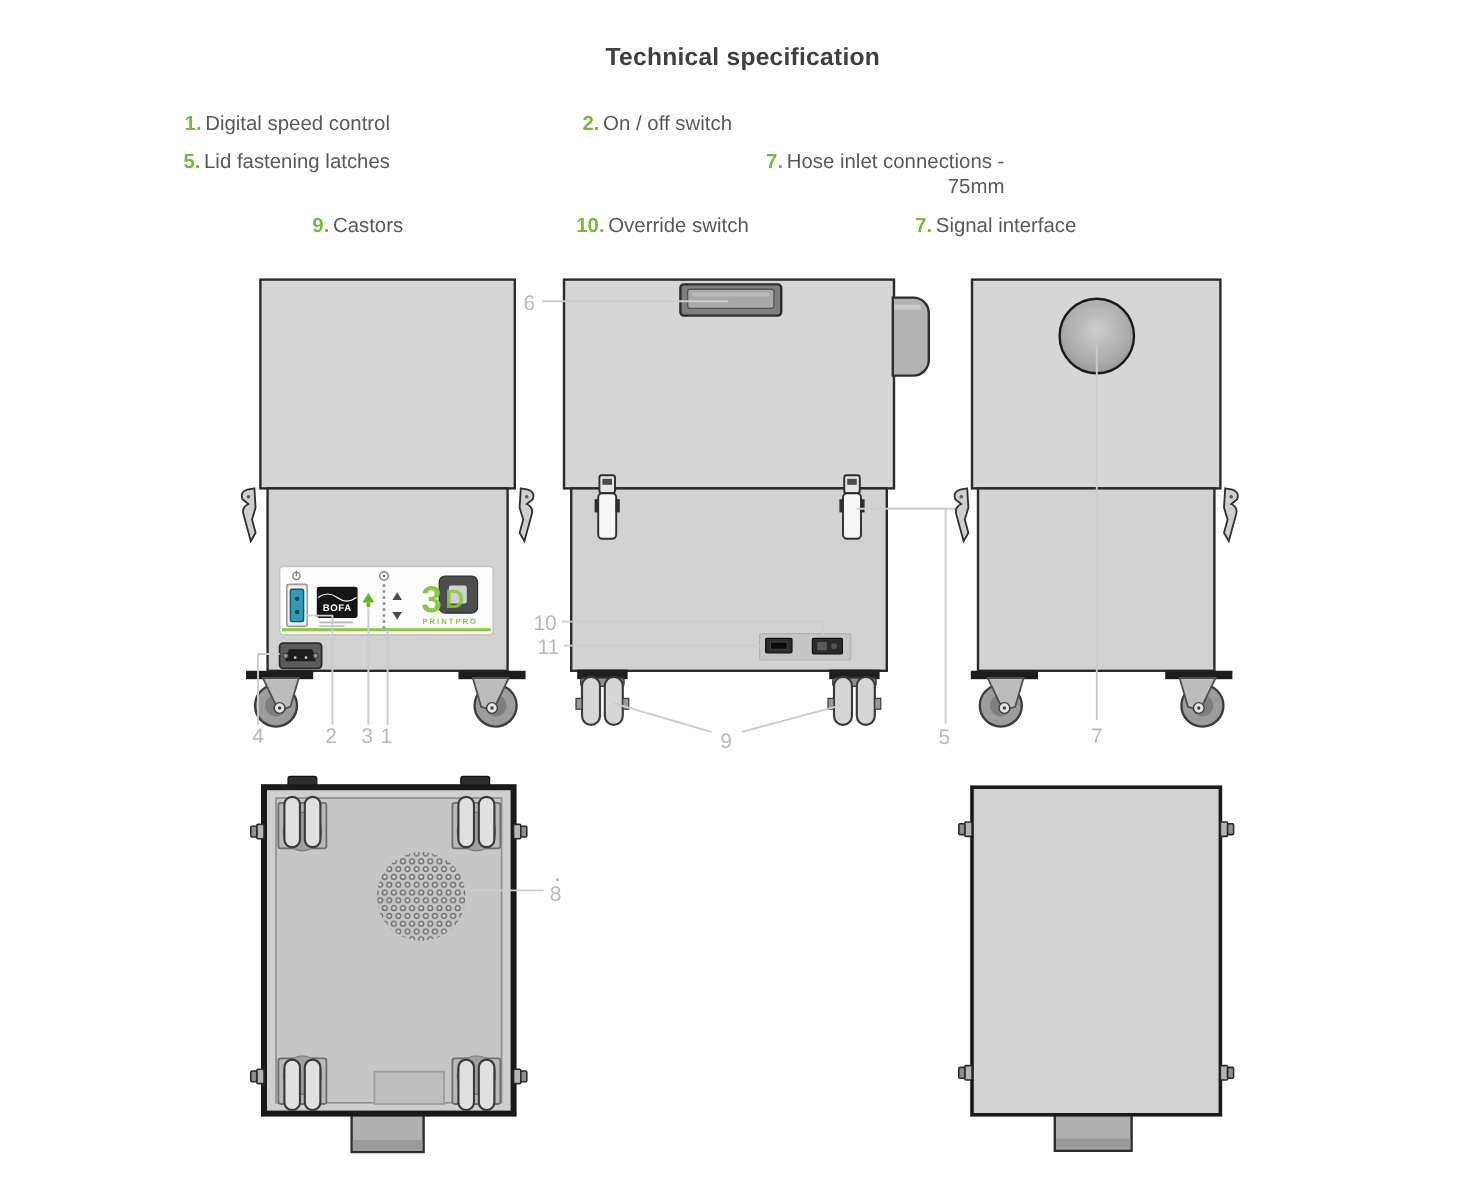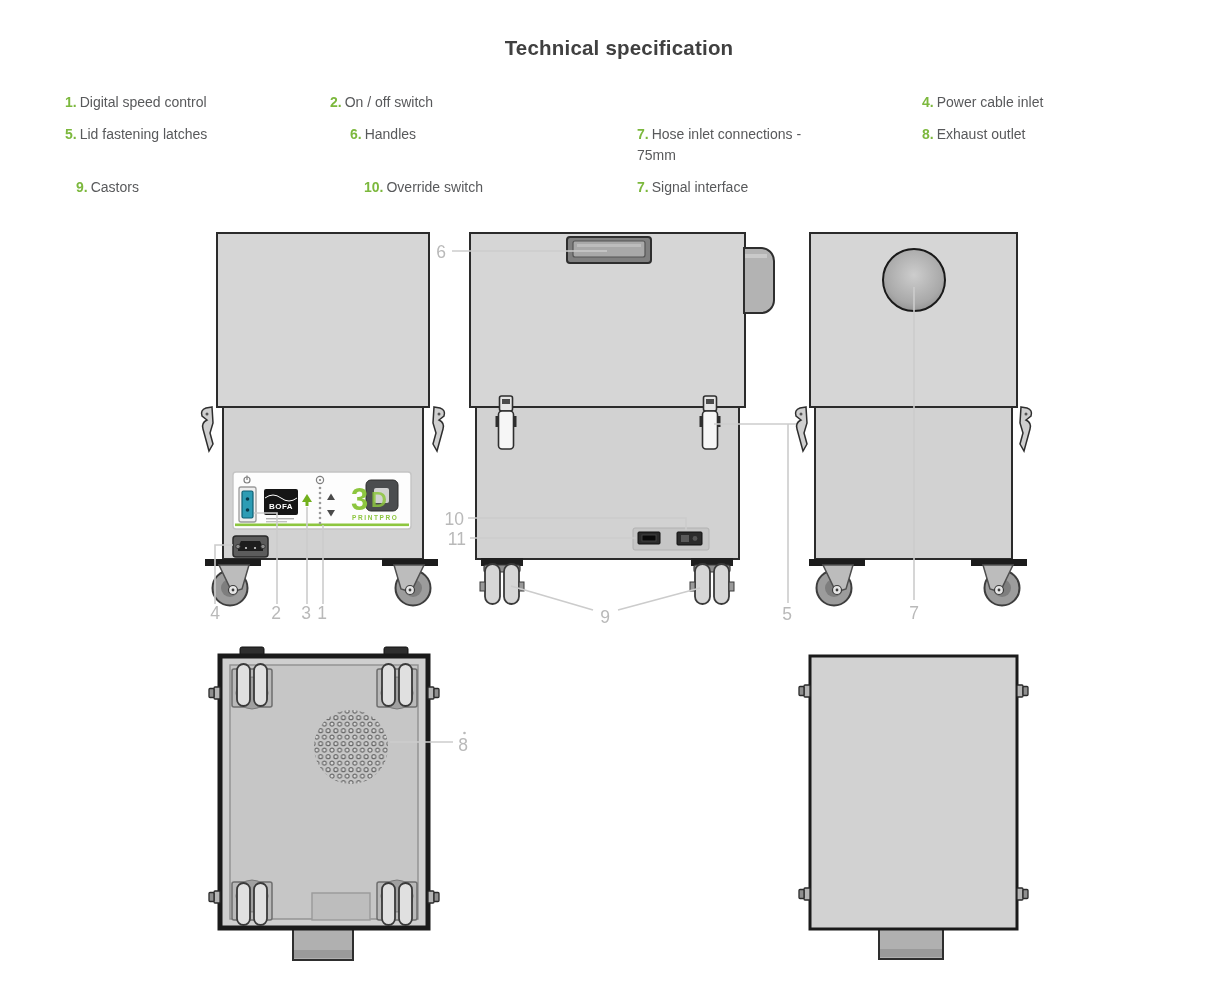--- a/index.html
+++ b/index.html
@@ -5,48 +5,45 @@
   html,body{margin:0;padding:0;background:#ffffff;}
   #page{
     position:relative;width:1206px;height:988px;background:#ffffff;overflow:hidden;
     font-family:"Liberation Sans","DejaVu Sans",sans-serif;
   }
   #title{
     position:absolute;top:36px;left:12px;width:1214px;text-align:center;
     font-size:20.5px;font-weight:700;color:#404040;letter-spacing:.2px;
   }
   .legend-item{
-    position:absolute;width:260px;font-size:14px;line-height:21px;color:#58595b;
+    position:absolute;width:260px;font-size:17px;line-height:21px;color:#58595b;text-align:right;
   }
   .legend-item .num{color:#7cb83d;font-weight:700;margin-right:3px;}
   .li-w{width:200px;}
   
-  .p-1{left:65px;top:92px;}  .p-2{left:330px;top:92px;}  .p-3{left:637px;top:92px;}  .p-4{left:922px;top:92px;}
+  .p-1{left:65px;top:92px;}  .p-2{left:350px;top:92px;}  .p-3{left:637px;top:92px;}  .p-4{left:922px;top:92px;}
   .p-5{left:65px;top:124px;} .p-6{left:350px;top:124px;} .p-7{left:637px;top:124px;} .p-8{left:922px;top:124px;}
   .p-9{left:76px;top:177px;} .p-10{left:364px;top:177px;} .p-11{left:637px;top:177px;}
   #diagram{position:absolute;left:0;top:0;}
   svg text{font-family:"Liberation Sans","DejaVu Sans",sans-serif;}
   .callout-line{stroke:#cccccc;stroke-width:1.6;fill:none;}
   .callout-num{fill:#b9b9b9;font-size:17.5px;}
   .outline{stroke:#2b2b2b;stroke-width:2;}
 </style>
 </head>
 <body>
 
 <div id="page">
 
   <div id="title">Technical specification</div>
 
   <div class="legend-item p-1"><span class="num">1.</span><span>Digital speed control</span></div>
   <div class="legend-item p-2"><span class="num">2.</span><span>On / off switch</span></div>
-  <div class="legend-item p-4"><span class="num">4.</span><span>Power cable inlet</span></div>
   <div class="legend-item p-5"><span class="num">5.</span><span>Lid fastening latches</span></div>
-  <div class="legend-item p-6"><span class="num">6.</span><span>Handles</span></div>
   <div class="legend-item p-7 li-w"><span class="num">7.</span><span>Hose inlet connections - 75mm</span></div>
-  <div class="legend-item p-8"><span class="num">8.</span><span>Exhaust outlet</span></div>
   <div class="legend-item p-9"><span class="num">9.</span><span>Castors</span></div>
   <div class="legend-item p-10"><span class="num">10.</span><span>Override switch</span></div>
   <div class="legend-item p-11"><span class="num">7.</span><span>Signal interface</span></div>
 
   <svg id="diagram" width="1214" height="988" viewBox="0 0 1214 988">
     <defs>
       <radialGradient id="sphereGrad" cx="0.5" cy="0.42" r="0.7">
         <stop offset="0" stop-color="#cdcdcd"></stop>
         <stop offset="0.65" stop-color="#a9a9a9"></stop>
         <stop offset="1" stop-color="#848484"></stop>

